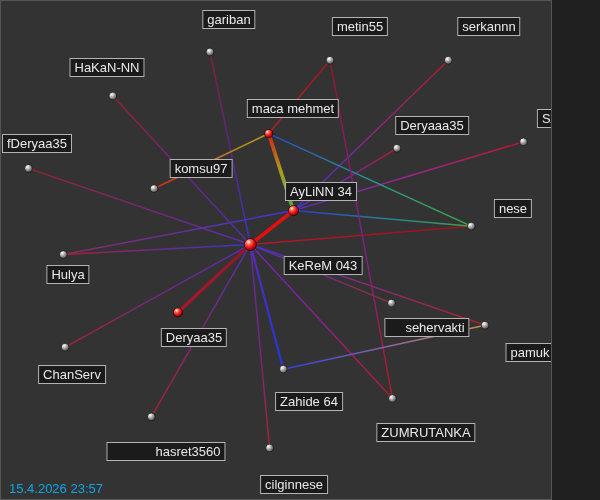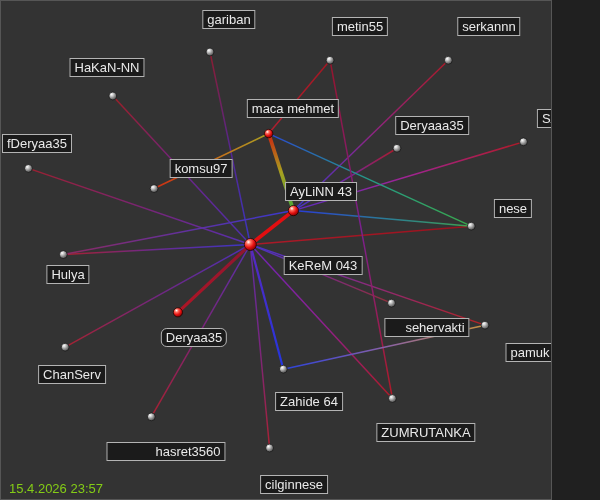--- a/index.html
+++ b/index.html
@@ -10,21 +10,21 @@
     font-family:"Liberation Sans", sans-serif;
   }
   #map-svg{position:absolute;left:0;top:0;width:100%;height:100%;}
   .node-label{
     position:absolute;transform:translateX(-50%);
     background:#1b1b1b;border:1px solid #b4b4b4;
     color:#e9e9e9;font-size:13px;line-height:15px;
     padding:1px 4px;white-space:nowrap;z-index:3;
   }
   .footer-text{
-    position:absolute;bottom:3px;font-size:13px;color:#84cc16;z-index:2;
+    position:absolute;bottom:3px;font-size:13px;color:#0ea5e9;z-index:2;
   }
   #footer-date{left:8px;}
   #footer-version{right:8px;}
 </style>
 </head>
 <body>
 
 <div id="canvas">
   <svg id="map-svg" viewBox="0 0 600 500" xmlns="http://www.w3.org/2000/svg">
     <defs id="map-defs">
@@ -217,25 +217,25 @@
   <div id="labels-layer">
       <div class="node-label" style="left: 228px; top: 9px;">gariban</div>
       <div class="node-label" style="left: 359px; top: 16px;">metin55</div>
       <div class="node-label" style="left: 488px; top: 16px;">serkannn</div>
       <div class="node-label" style="left: 106px; top: 57px;">HaKaN-NN</div>
       <div class="node-label" style="left: 292px; top: 98px;">maca mehmet</div>
       <div class="node-label" style="left: 431px; top: 115px;">Deryaaa35</div>
       <div class="node-label" style="left: 568px; top: 108px;">SAHIN34</div>
       <div class="node-label" style="left: 36px; top: 133px;">fDeryaa35</div>
       <div class="node-label" style="left: 167px; top: 158px; margin-left: 33px;">komsu97</div>
-      <div class="node-label" style="left: 320px; top: 181px;">AyLiNN 43</div>
+      <div class="node-label" style="left: 320px; top: 181px;">AyLiNN 34</div>
       <div class="node-label" style="left: 512px; top: 198px;">nese</div>
       <div class="node-label" style="left: 67px; top: 264px;">Hulya</div>
       <div class="node-label" style="left: 274px; top: 255px; margin-left: 48px;">KeReM 043</div>
-      <div class="node-label" style="left: 193px; top: 327px; border-radius: 6px;">Deryaa35</div>
+      <div class="node-label" style="left: 193px; top: 327px;">Deryaa35</div>
       <div class="node-label" style="left: 426px; top: 317px; padding-left: 20px;">sehervakti</div>
       <div class="node-label" style="left: 529px; top: 342px;">pamuk</div>
       <div class="node-label" style="left: 71px; top: 364px;">ChanServ</div>
       <div class="node-label" style="left: 308px; top: 391px;">Zahide 64</div>
       <div class="node-label" style="left: 425px; top: 422px;">ZUMRUTANKA</div>
       <div class="node-label" style="left: 165px; top: 441px; padding-left: 48px;">hasret3560</div>
       <div class="node-label" style="left: 293px; top: 474px;">cilginnese</div>
     </div>
 
   <div class="footer-text" id="footer-date">15.4.2026 23:57</div>

